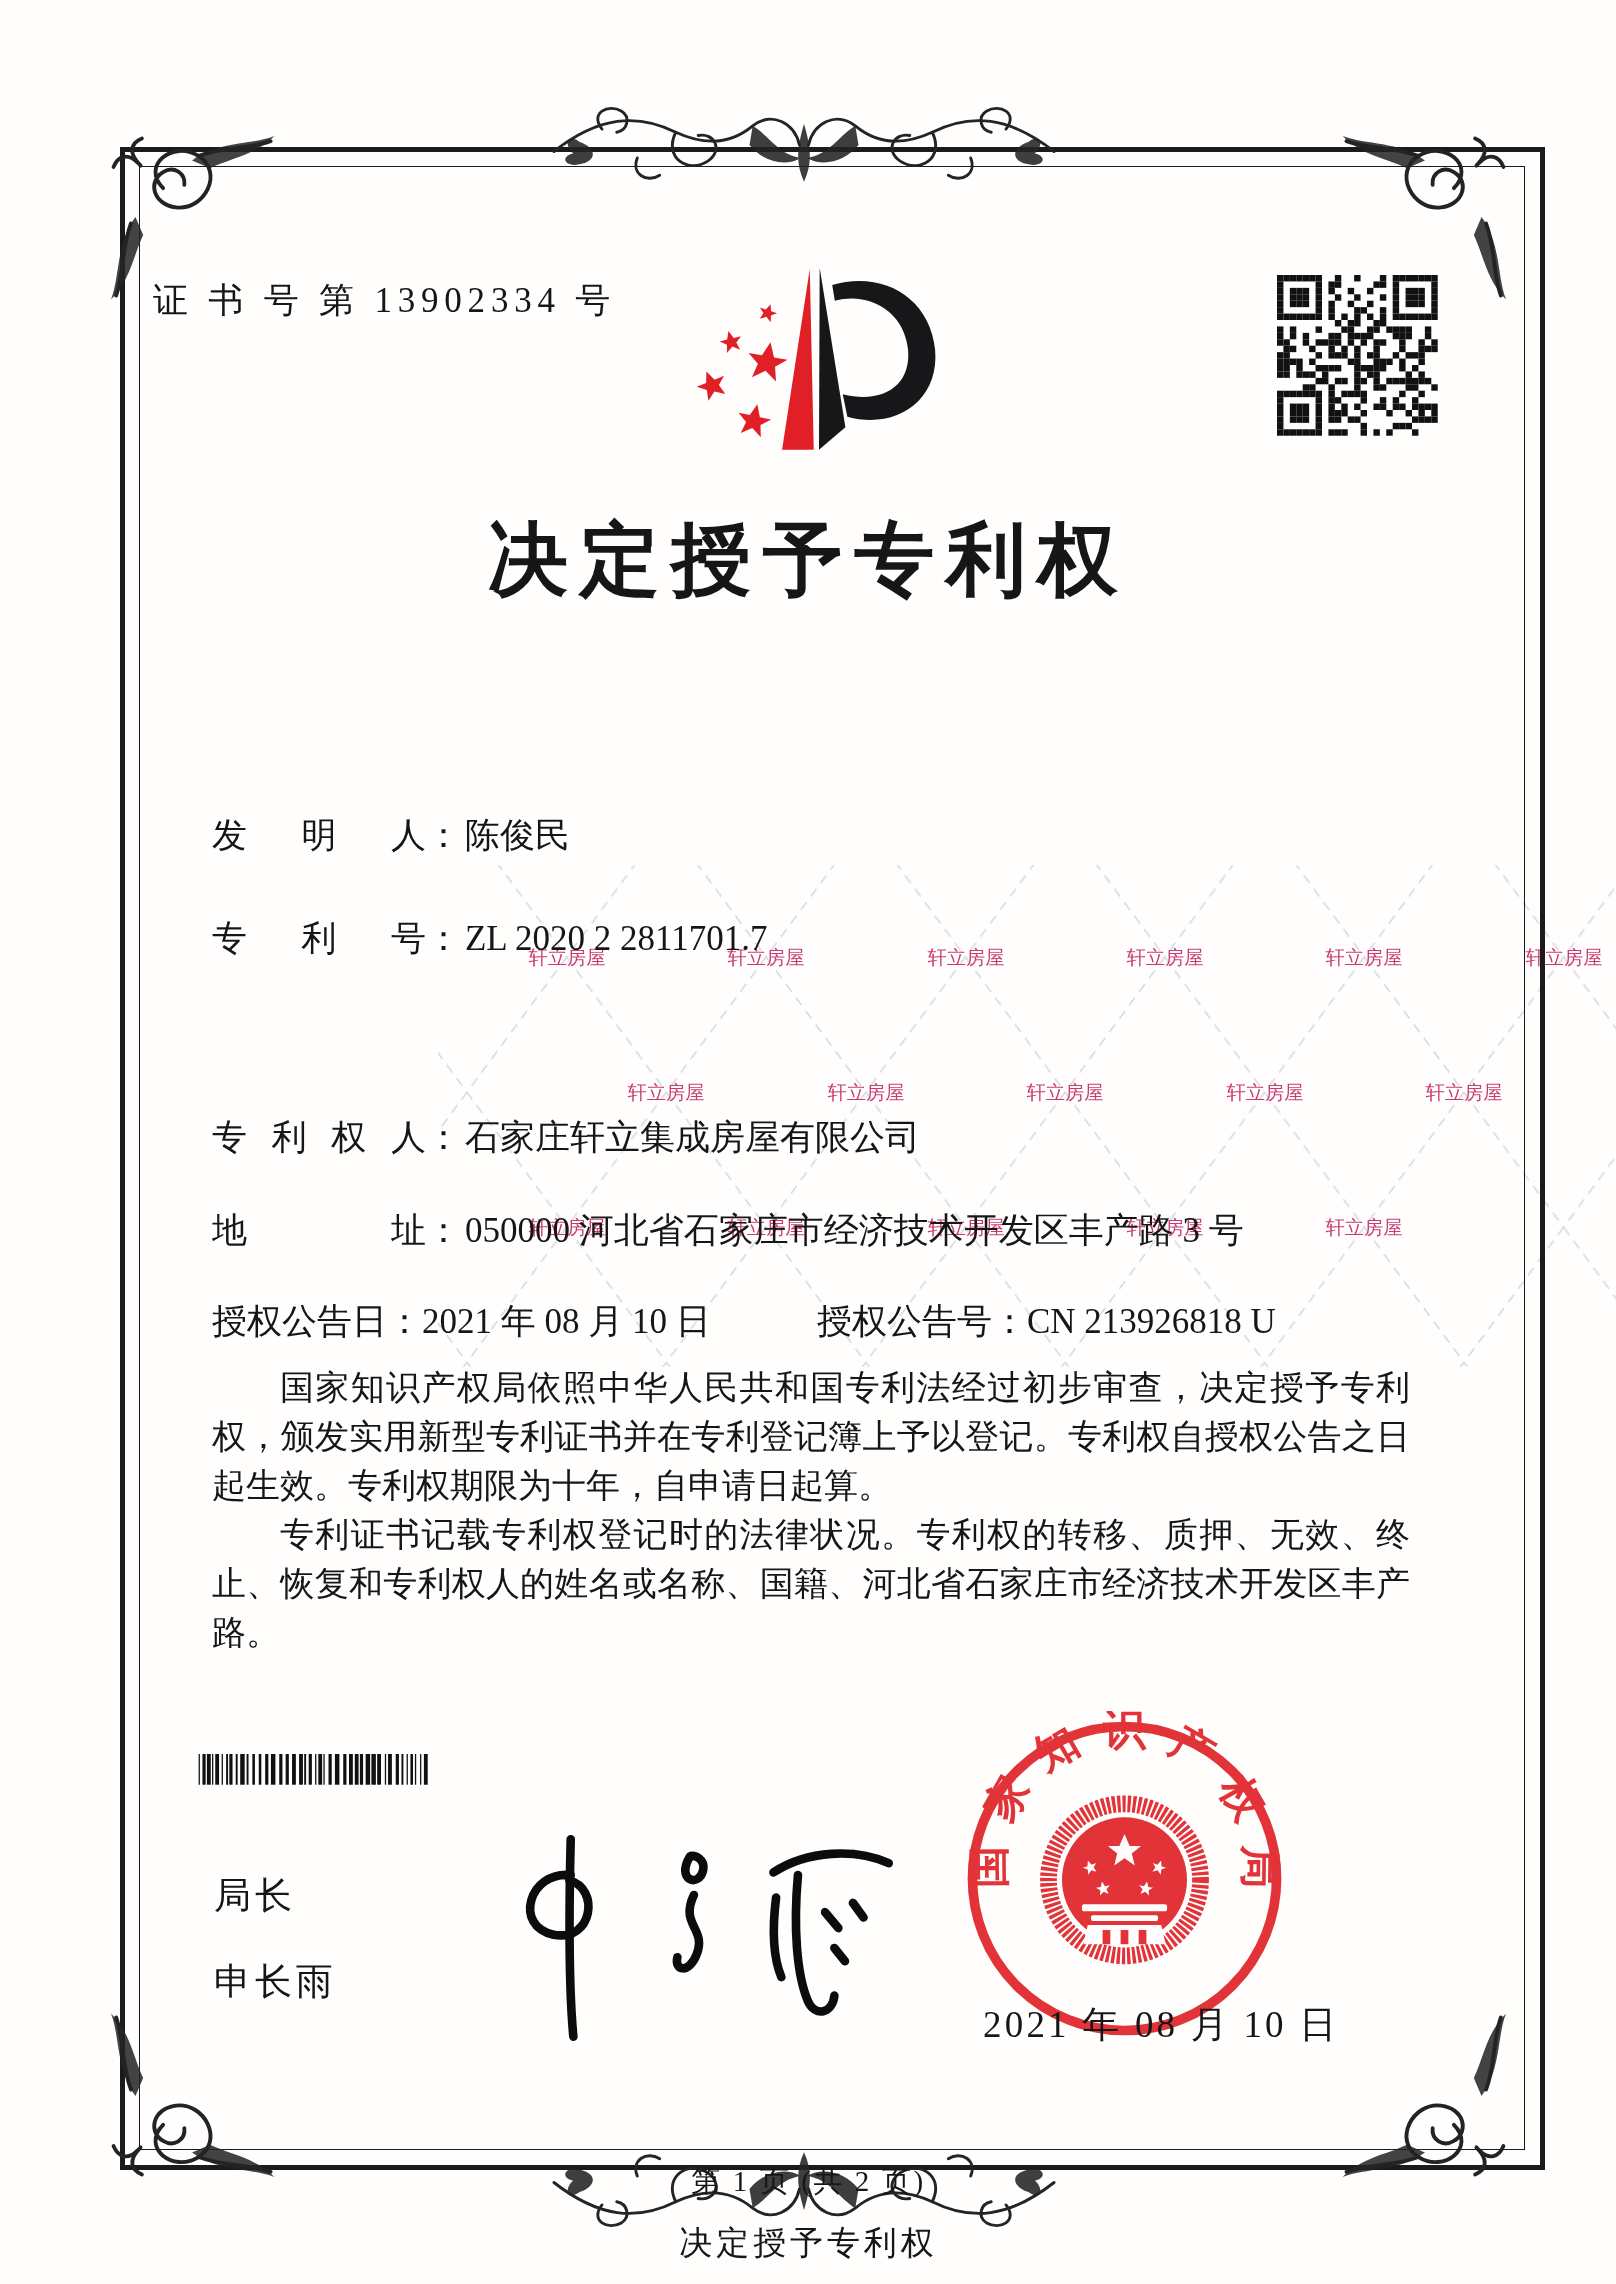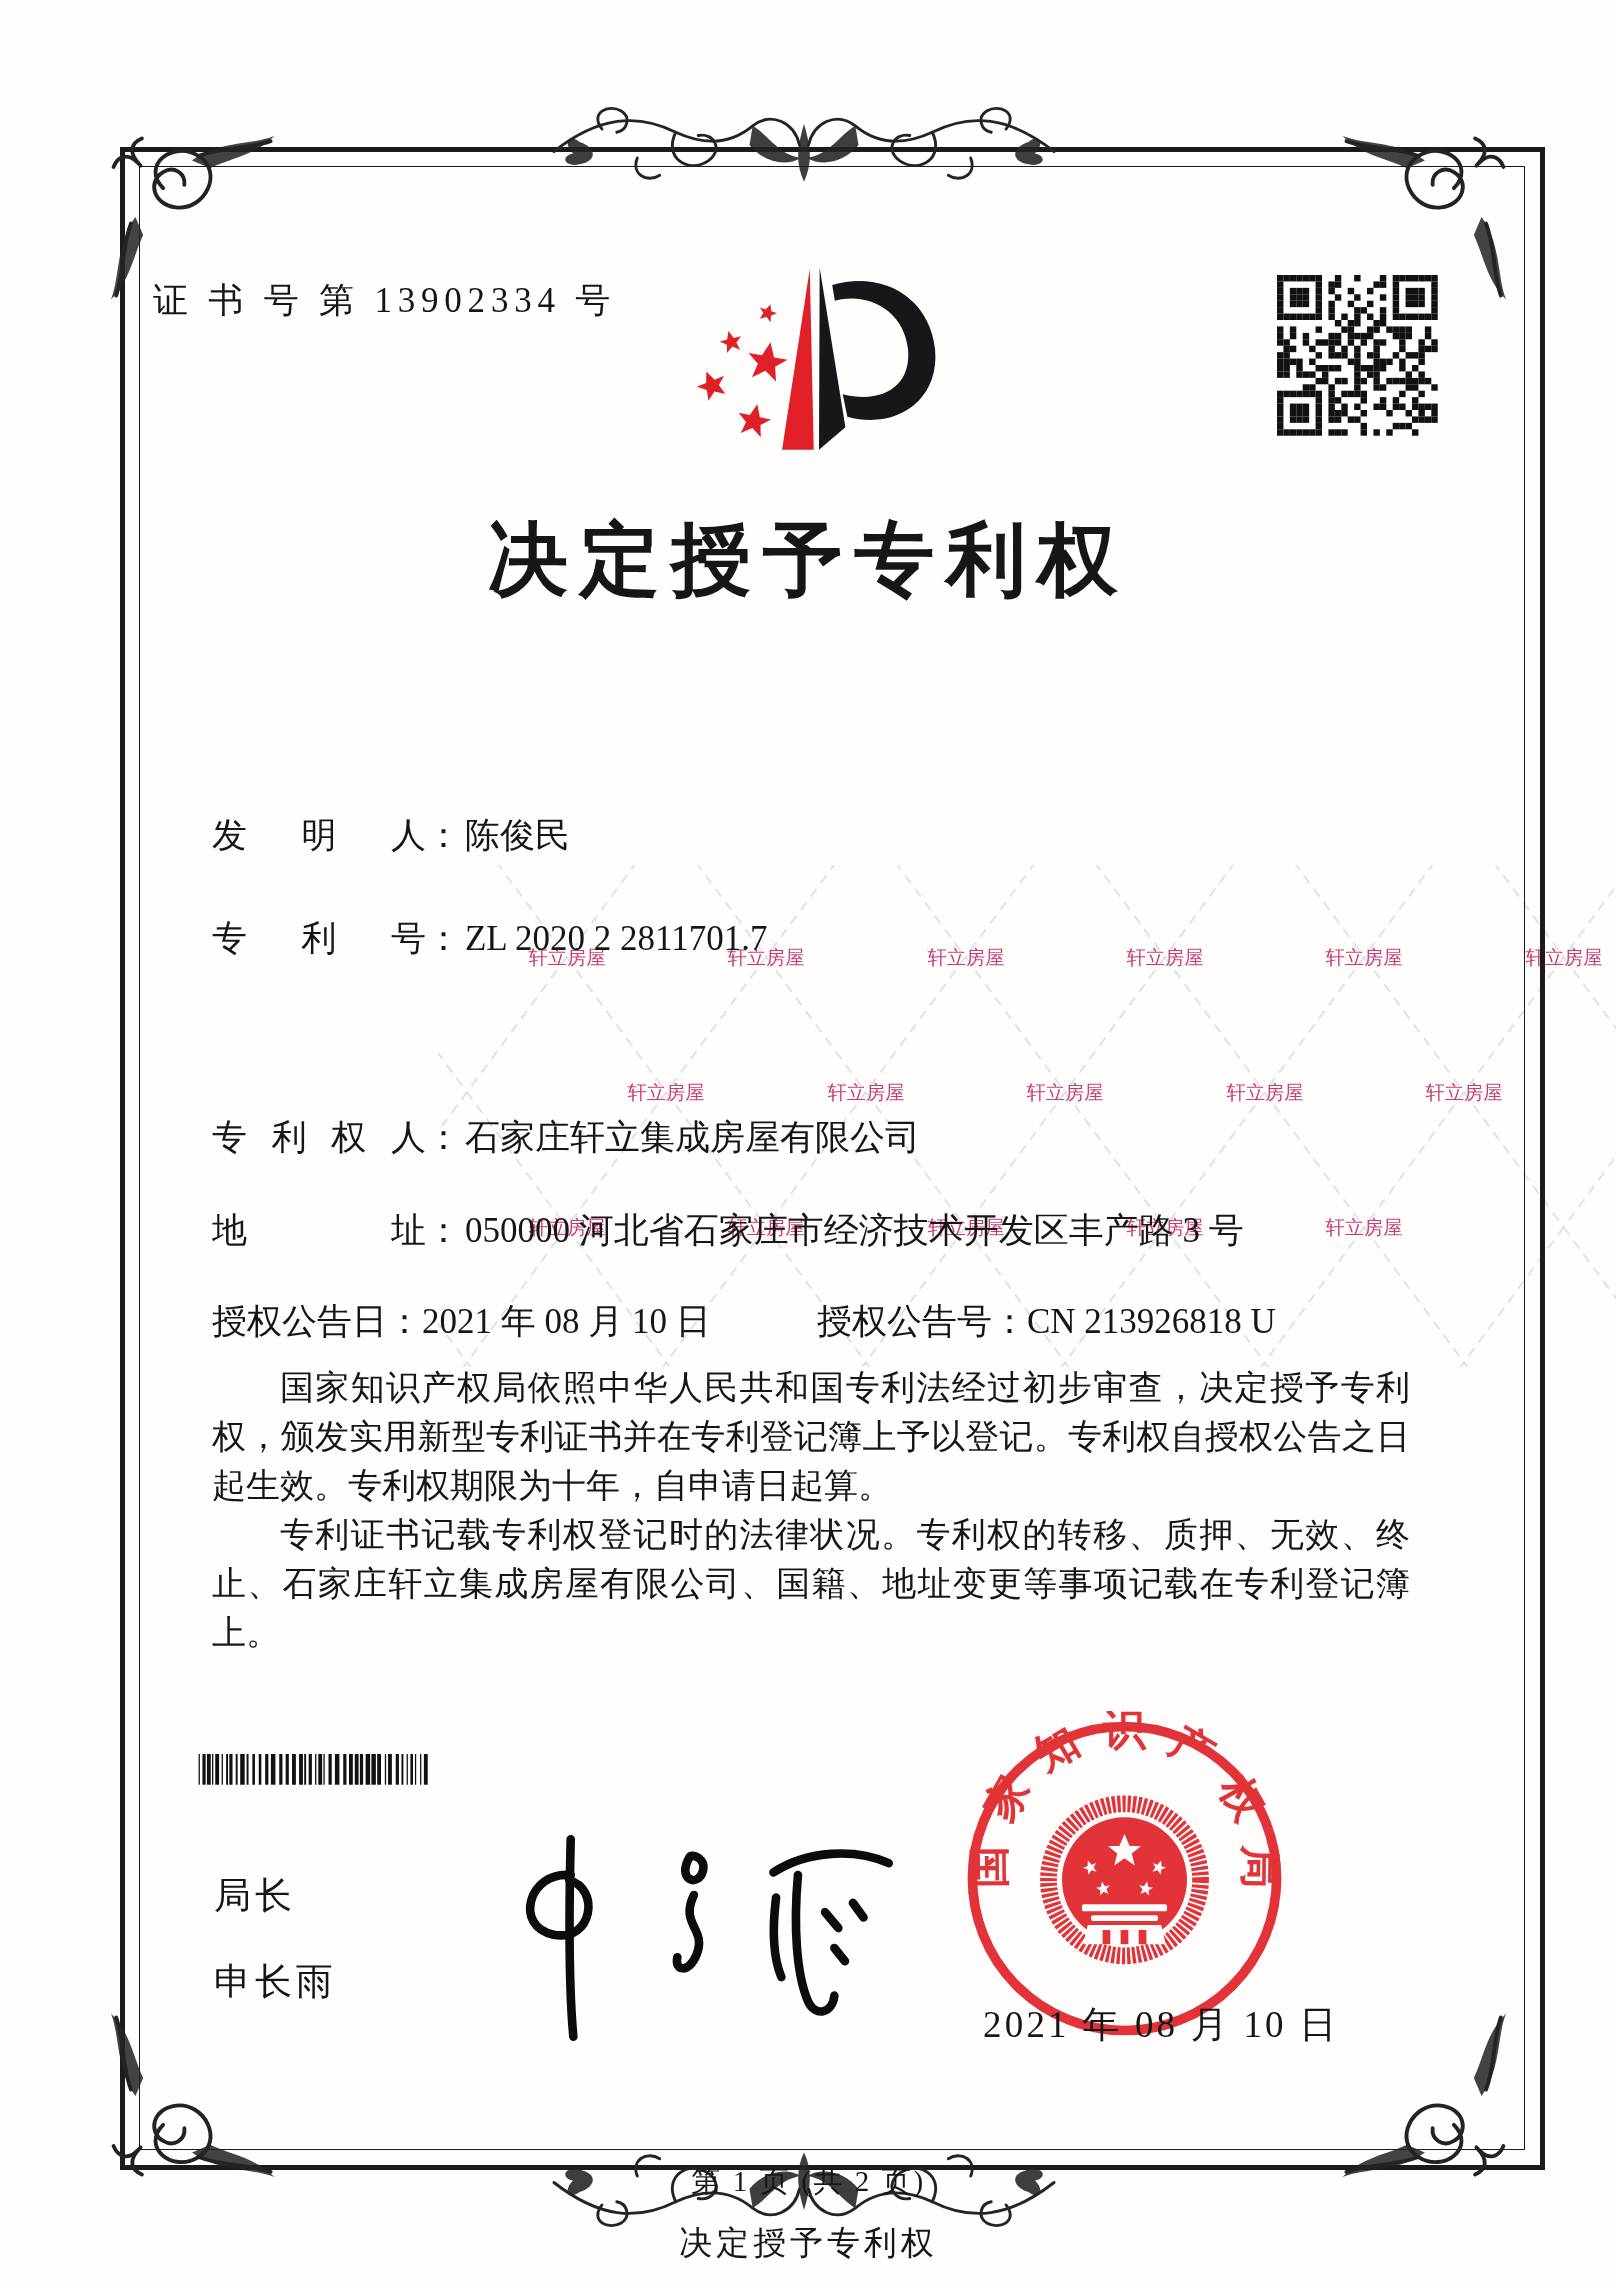--- a/index.html
+++ b/index.html
@@ -519,21 +519,21 @@
 
   <div id="grant-row" class="abs">
     <span>授权公告日</span><span>：</span><span>2021 年 08 月 10 日</span>
     <span id="grant-no-group">
       <span>授权公告号</span><span>：</span><span>CN 213926818 U</span>
     </span>
   </div>
 
   <div id="body-text" class="abs">
     <p>国家知识产权局依照中华人民共和国专利法经过初步审查，决定授予专利权，颁发实用新型专利证书并在专利登记簿上予以登记。专利权自授权公告之日起生效。专利权期限为十年，自申请日起算。</p>
-    <p>专利证书记载专利权登记时的法律状况。专利权的转移、质押、无效、终止、石家庄轩立集成房屋有限公司、国籍、地址变更等事项记载在专利登记簿上。</p>
+    <p>专利证书记载专利权登记时的法律状况。专利权的转移、质押、无效、终止、恢复和专利权人的姓名或名称、国籍、河北省石家庄市经济技术开发区丰产路。</p>
   </div>
 
   <svg id="barcode" class="abs" width="238" height="32" viewBox="0 0 370 50">
       <rect x="0" y="0" width="2" height="48" fill="#111"></rect>
       <rect x="6" y="0" width="5" height="48" fill="#111"></rect>
       <rect x="13" y="0" width="6" height="48" fill="#111"></rect>
       <rect x="21" y="0" width="2" height="48" fill="#111"></rect>
       <rect x="26" y="0" width="6" height="48" fill="#111"></rect>
       <rect x="36" y="0" width="2" height="48" fill="#111"></rect>
       <rect x="43" y="0" width="3" height="48" fill="#111"></rect>

